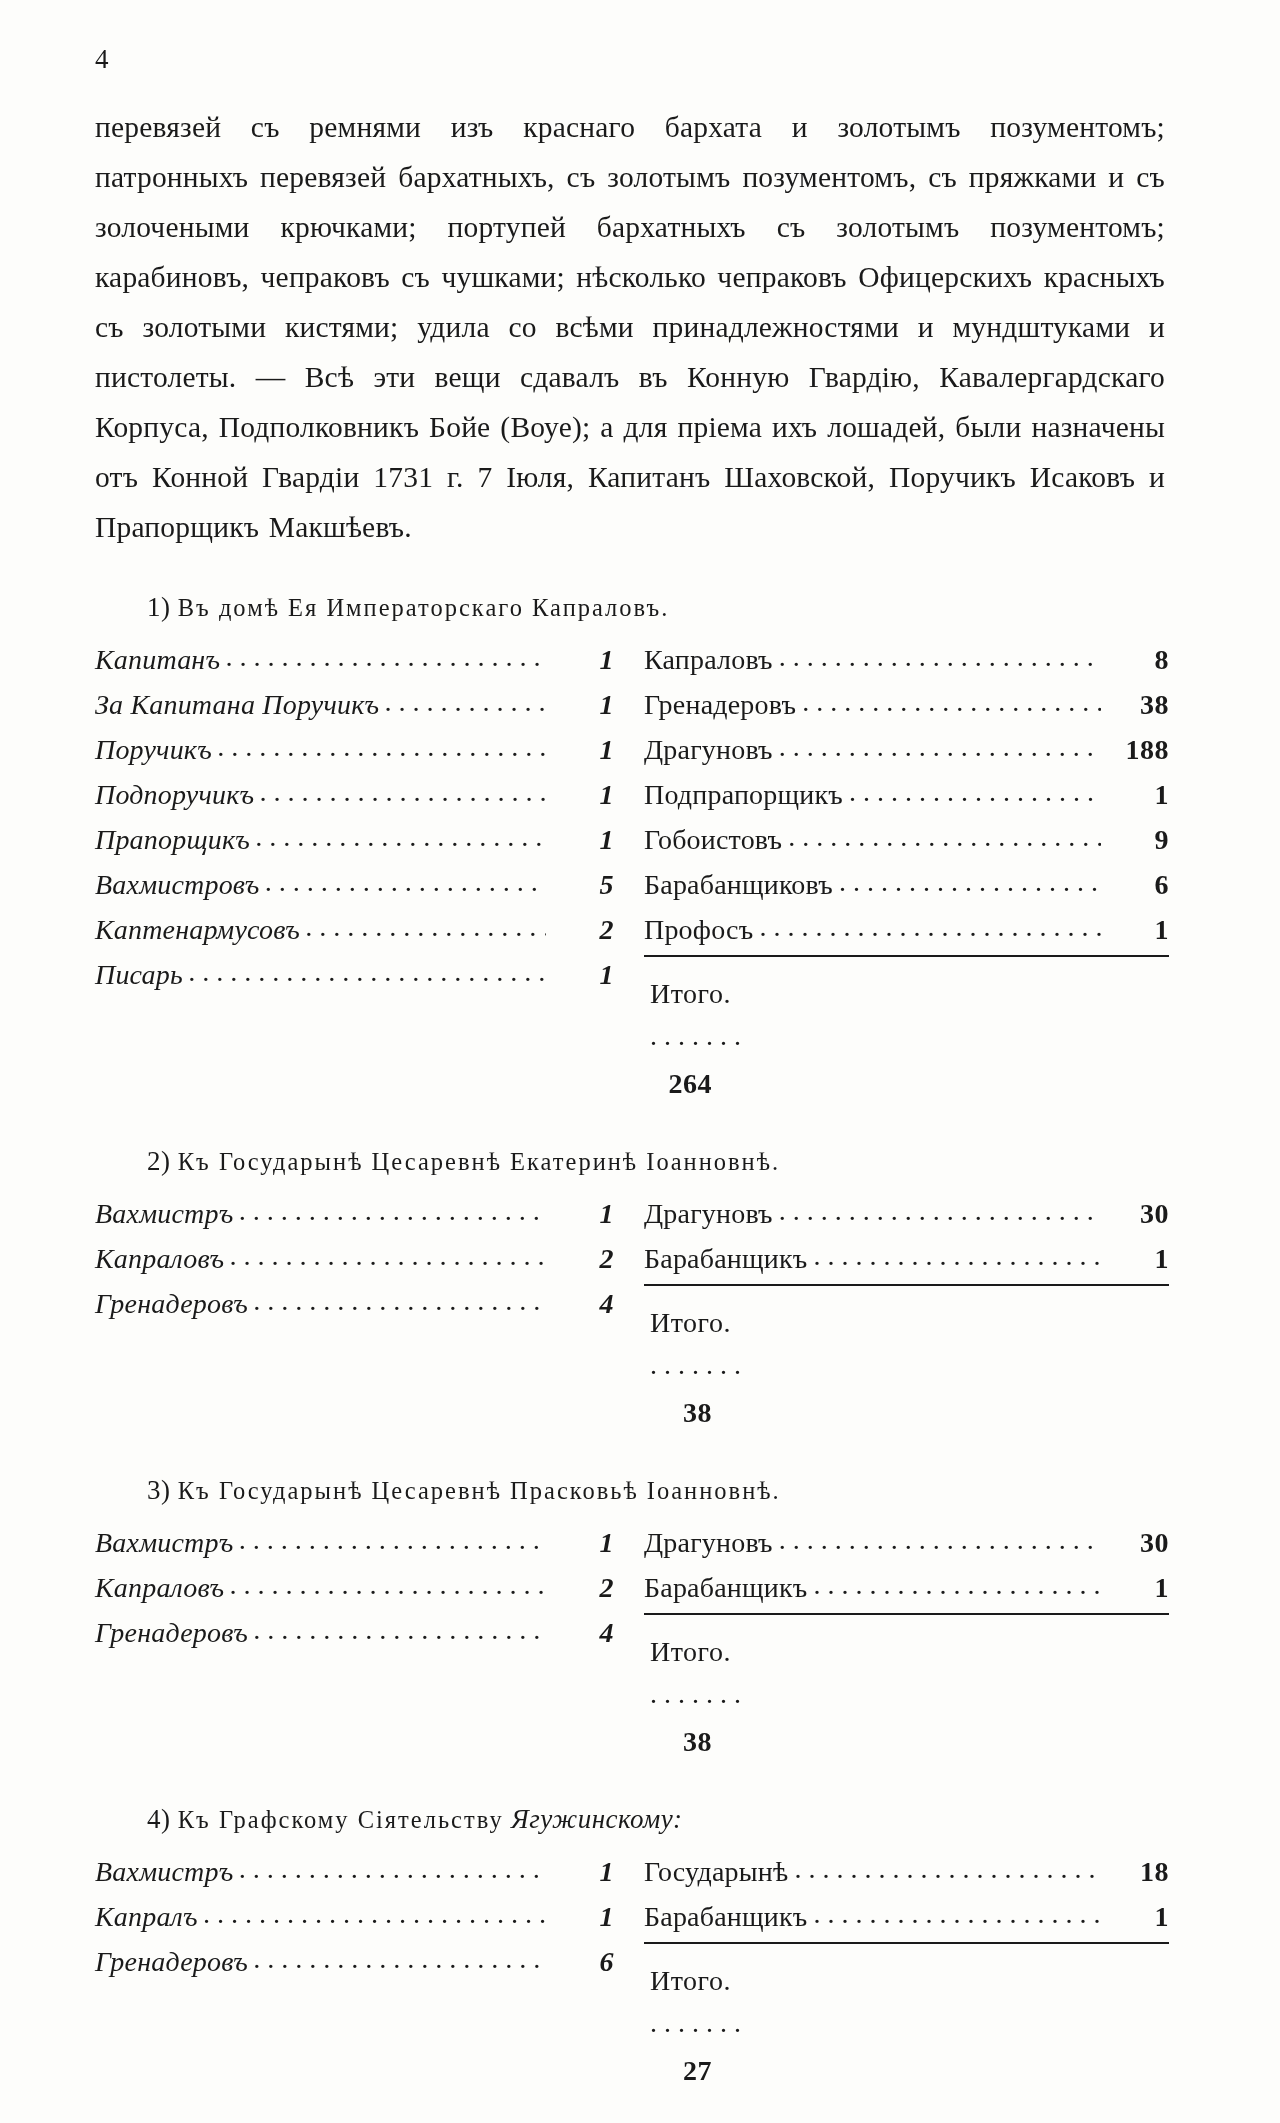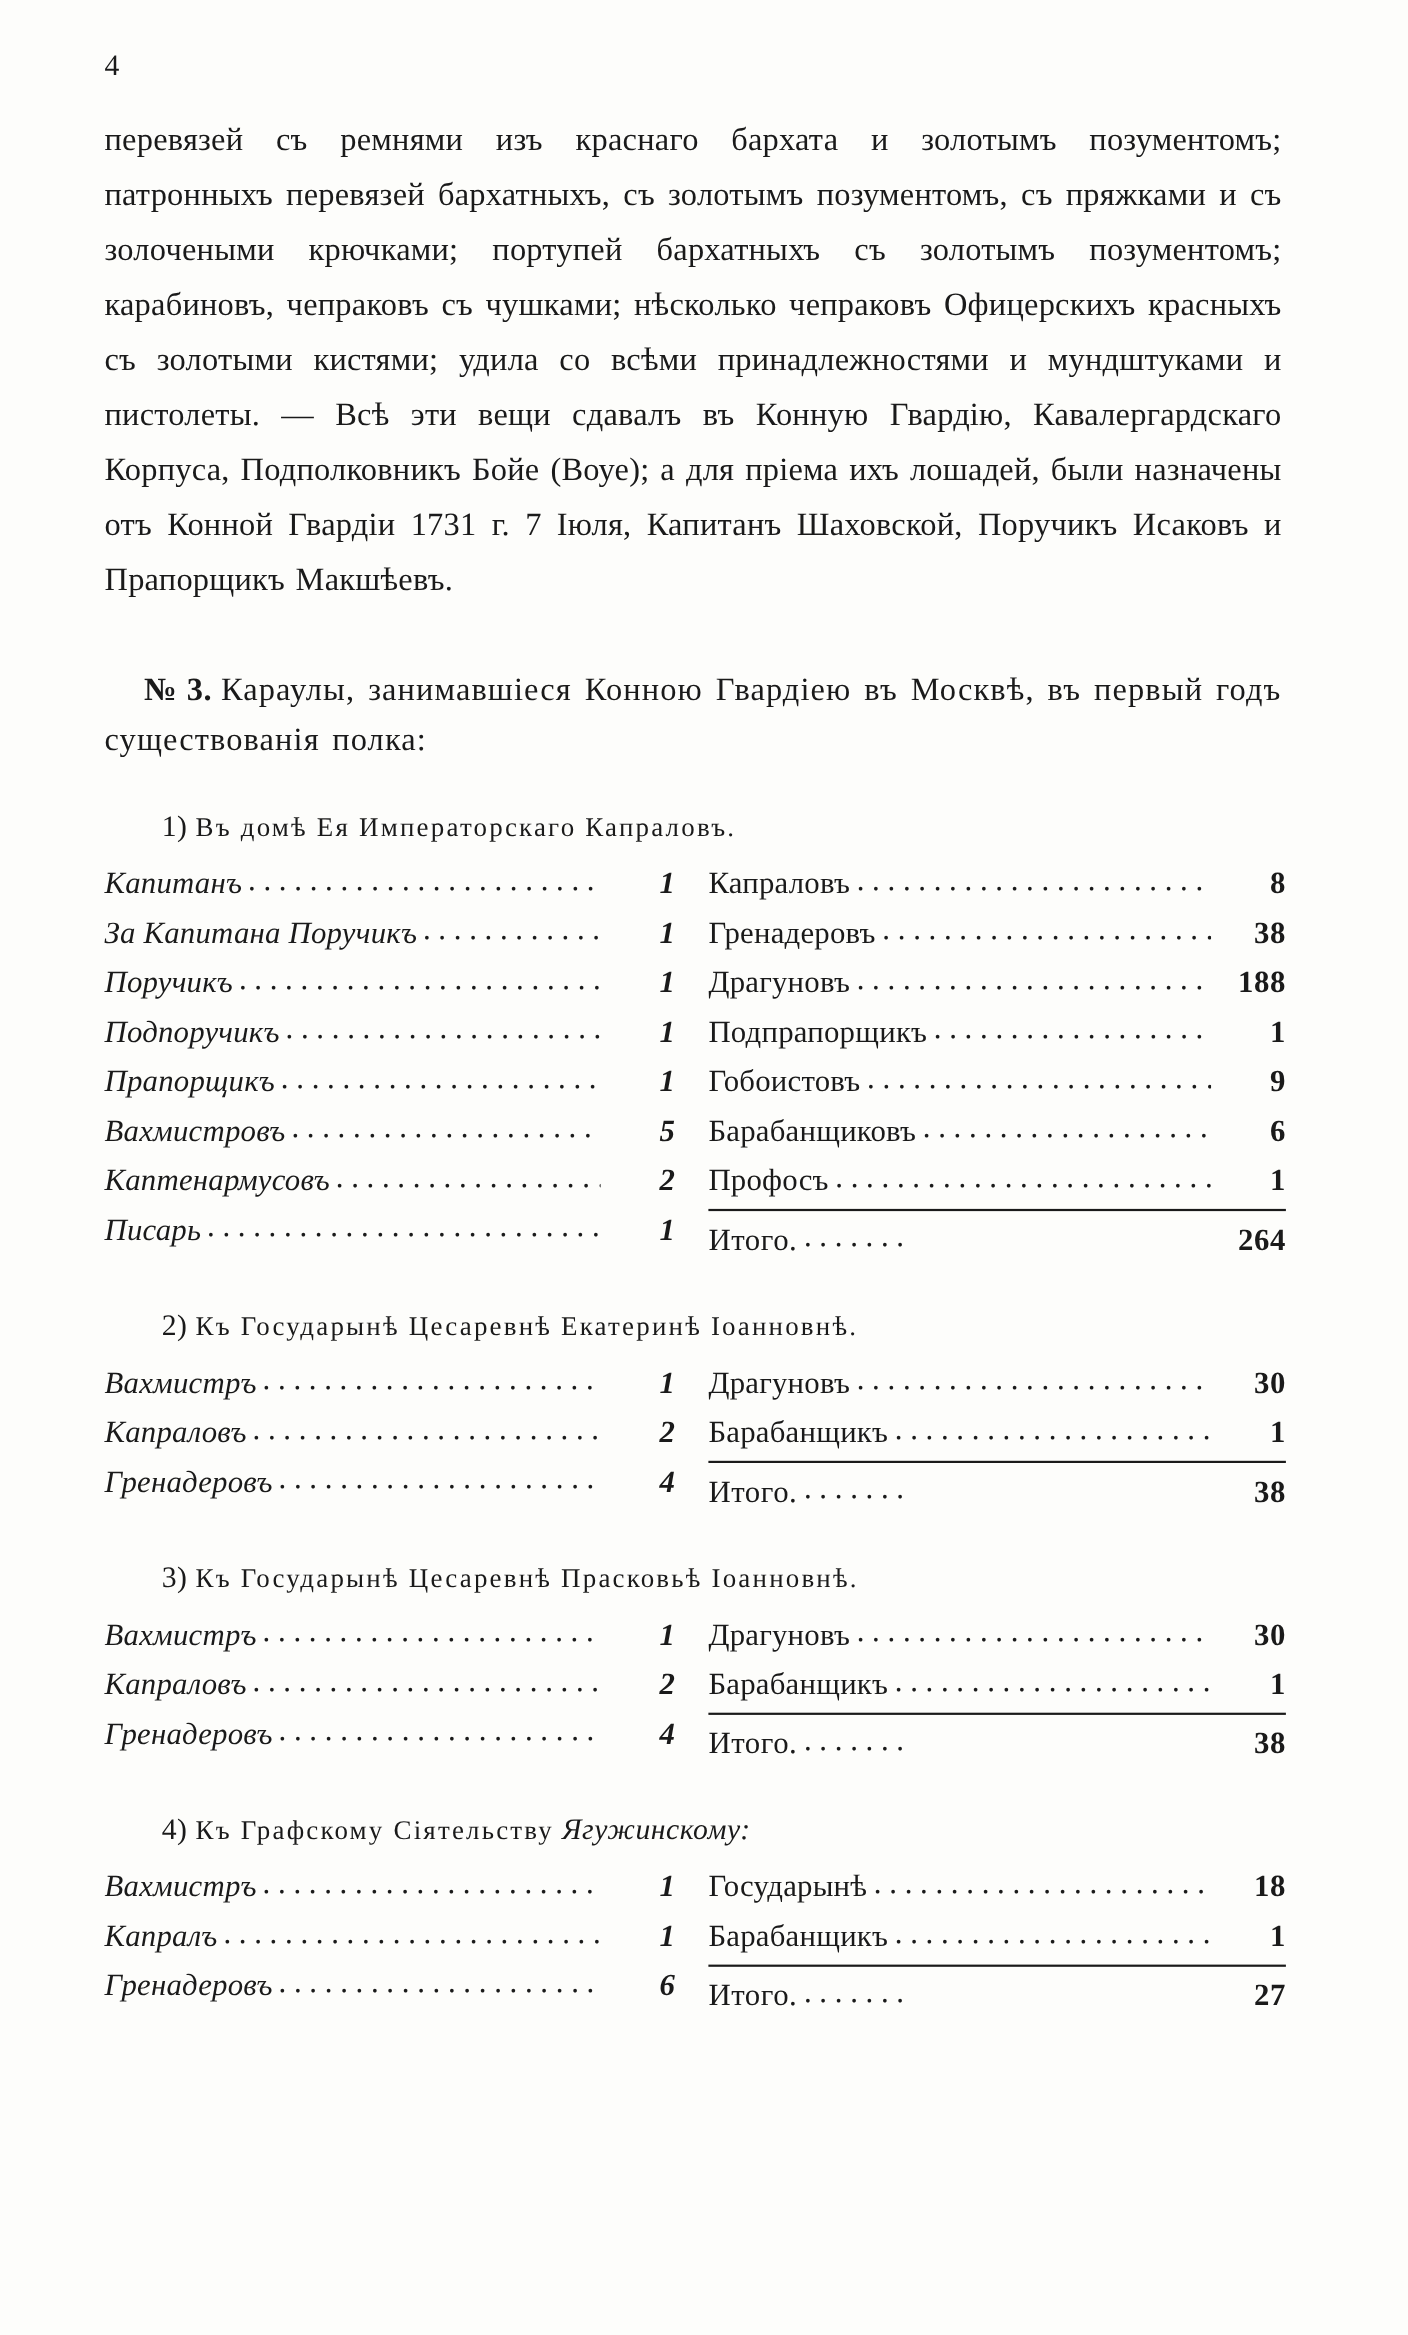--- a/index.html
+++ b/index.html
@@ -140,43 +140,40 @@
     top: -3px;
   }
   .row .val {
     font-weight: bold;
     min-width: 62px;
     text-align: right;
     letter-spacing: 0.5px;
   }
   .row.total {
     border-top: 2px solid #1a1a1a;
-    padding-top: 4px;
+    padding-top: 14px;
     margin-top: 3px;
     width: 100%;
+    flex-direction: column;
   }
   .row.total .label { letter-spacing: 0.5px; }
   .row.total .val { font-weight: bold; }
 </style>
 </head>
 <body>
 
 <div class="page">
   <div class="content">
 
     <div class="runhead">
       <div class="folio">4</div>
     </div>
 
     <p class="para para--first">перевязей съ ремнями изъ краснаго бархата и золотымъ позументомъ; патронныхъ перевязей бархатныхъ, съ золотымъ позументомъ, съ пряжками и съ золочеными крючками; портупей бархатныхъ съ золотымъ позументомъ; карабиновъ, чепраковъ съ чушками; нѣсколько чепраковъ Офицерскихъ красныхъ съ золотыми кистями; удила со всѣми принадлежностями и мундштуками и пистолеты. — Всѣ эти вещи сдавалъ въ Конную Гвардію, Кавалергардскаго Корпуса, Подполковникъ Бойе (Воуе); а для пріема ихъ лошадей, были назначены отъ Конной Гвардіи 1731 г. 7 Іюля, Капитанъ Шаховской, Поручикъ Исаковъ и Прапорщикъ Макшѣевъ.</p>
 
-    <div class="section-head">
-      <span class="nolabel">№ 3.</span>
-      <span class="htext">Караулы, занимавшіеся Конною Гвардіею въ Москвѣ, въ первый годъ существованія полка:</span>
-    </div>
 
     <div class="sub-head">
       <span>1)</span>
       <span class="sc">Въ домѣ Ея Императорскаго Капраловъ.</span>
     </div>
     <div class="tally">
       <div class="col left">
         <div class="row">
           <span class="label">Капитанъ</span>
           <span class="dots">..........................</span>

